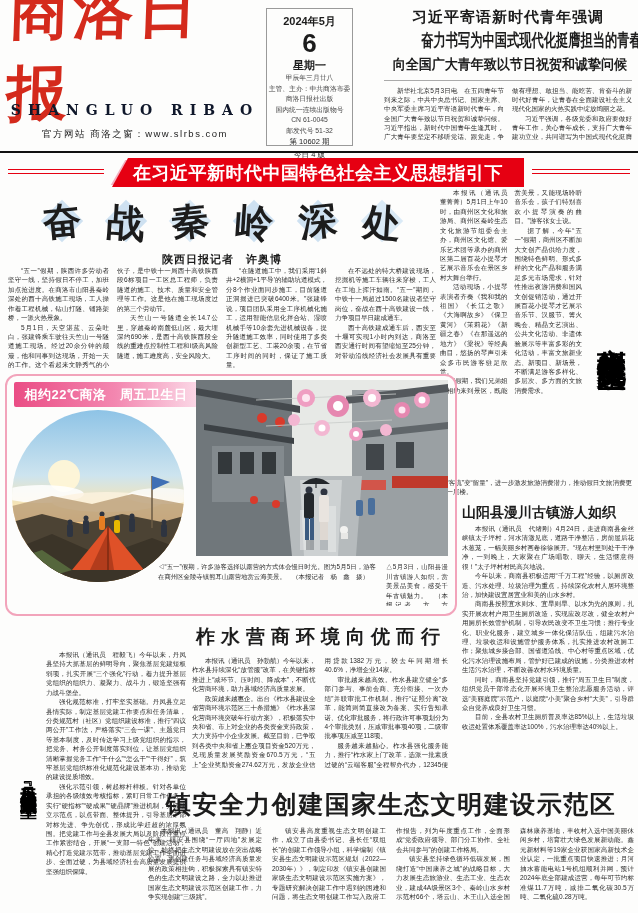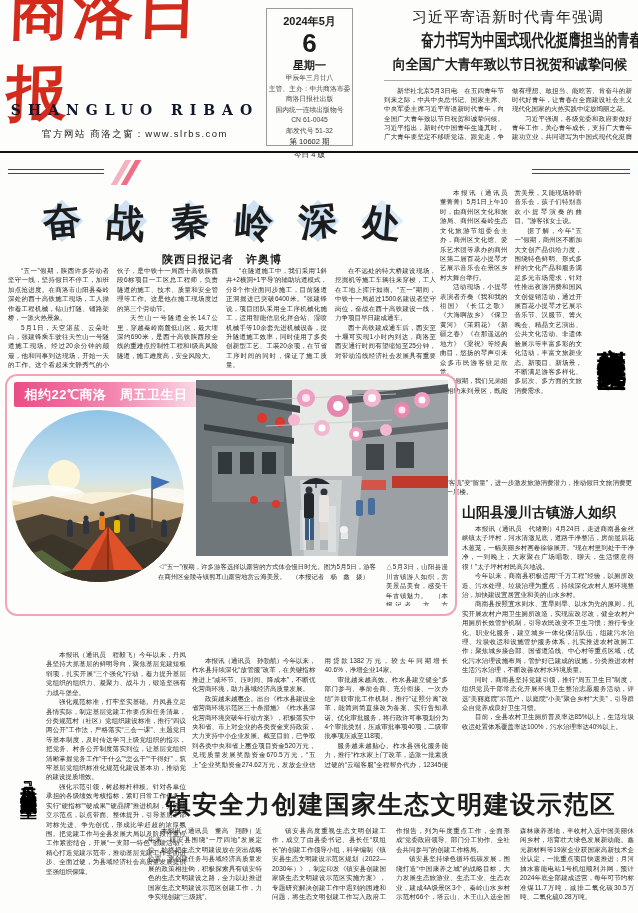--- a/index.html
+++ b/index.html
@@ -14,21 +14,21 @@
     font-size:14px;letter-spacing:7px;font-family:"DejaVu Serif",serif;}
   .mast-site{left:8px;top:128px;width:254px;text-align:center;font-size:9.5px;letter-spacing:1.5px;color:#222;}
   .datebox{left:266px;top:8px;width:87px;height:138px;border:1px solid #9a9a9a;box-sizing:border-box;
     text-align:center;padding-top:4px;line-height:1.5;}
   .db-ym{font-size:11px;font-weight:bold;}
   .db-day{font-size:26px;font-weight:bold;line-height:1.05;}
   .db-week{font-size:11px;font-weight:bold;}
   .db-sm{font-size:6.8px;color:#444;line-height:1.55;}
   .db-md{font-size:7.5px;color:#222;line-height:1.7;}
   
-  .top-kicker{left:384px;top:8px;width:248px;text-align:center;font-size:15px;font-weight:normal;letter-spacing:1px;}
+  .top-kicker{left:384px;top:8px;width:248px;text-align:center;font-size:15px;font-weight:bold;letter-spacing:1px;}
   .top-head{left:384px;top:28px;width:248px;text-align:center;font-weight:900;font-size:17.5px;
     white-space:nowrap;transform:scaleX(0.70);transform-origin:center;letter-spacing:0;}
   .top-sub{left:384px;top:56px;width:248px;text-align:center;font-size:14px;font-weight:bold;
     white-space:nowrap;transform:scaleX(0.93);transform-origin:center;}
   .top-rule{left:384px;top:80px;width:248px;height:0;border-top:1px solid #aaa;}
   .top-body{left:384px;top:86px;width:248px;height:62px;column-count:2;column-gap:8px;
     font-size:6.5px;line-height:1.42;text-align:justify;overflow:hidden;color:#2a2a2a;}
   .txt p{margin:0;text-indent:2em;}
   
   .black-rule{left:0;top:151px;width:638px;height:0;border-top:2px solid #111;}
@@ -115,20 +115,23 @@
   <div class="abs top-rule"></div>
   <div class="abs top-body txt">
       <p>新华社北京5月3日电　在五四青年节到来之际，中共中央总书记、国家主席、中央军委主席习近平寄语新时代青年，向全国广大青年致以节日祝贺和诚挚问候。习近平指出，新时代中国青年生逢其时，广大青年要坚定不移听党话、跟党走，争做有理想、敢担当、能吃苦、肯奋斗的新时代好青年，让青春在全面建设社会主义现代化国家的火热实践中绽放绚丽之花。</p>
       <p>习近平强调，各级党委和政府要做好青年工作，关心青年成长，支持广大青年建功立业，共同谱写为中国式现代化挺膺担当的青春篇章，以实际行动迎接新中国成立75周年。</p>
     </div>
 
   <div class="abs black-rule"></div>
   <div class="abs dline" style="left:8px;top:169px;width:96px;"></div>
   <div class="abs stripe" style="left:118px;background:#f4b1c0;"></div>
   <div class="abs stripe" style="left:128px;background:#ec6e87;"></div>
+  <div class="abs banner">
+    <span>在习近平新时代中国特色社会主义思想指引下</span>
+  </div>
   <div class="abs dline" style="left:532px;top:169px;width:98px;"></div>
 
   <div class="abs lead-head">
     <span class="zi">
         <i class="dia"></i>
         <b>奋</b>
       </span>
     <span class="zi">
         <i class="dia"></i>
         <b>战</b>
@@ -294,20 +297,21 @@
       <p>目前，全县农村卫生厕所普及率达85%以上，生活垃圾收运处置体系覆盖率达100%，污水治理率达40%以上。</p>
     </div>
 
   <div class="abs vhead df-vhead">丹凤『三个强化』锻造坚强战斗堡垒</div>
   <div class="abs df-body txt">
       <p>本报讯（通讯员　程毅飞）今年以来，丹凤县坚持大抓基层的鲜明导向，聚焦基层党建短板弱项，扎实开展“三个强化”行动，着力提升基层党组织的组织力、凝聚力、战斗力，锻造坚强有力战斗堡垒。</p>
       <p>强化规范标准，打牢坚实基础。丹凤县立足县情实际，制定基层党建工作要点和任务清单，分类规范村（社区）党组织建设标准，推行“四议两公开”工作法，严格落实“三会一课”、主题党日等基本制度，及时传达学习上级党组织的指示，把党务、村务公开制度落实到位，让基层党组织清晰掌握党务工作“干什么”“怎么干”“干得好”，筑牢基层党组织标准化规范化建设基本功，推动党的建设提质增效。</p>
       <p>强化示范引领，树起标杆样板。针对各单位承担的各级绩效考核指标，紧盯日常工作任务，实行“硬指标”“硬成果”“硬品牌”推进机制，分级建立示范点，以点带面、整体提升，引导基层干部对标先进、争先创优，形成比学赶超的浓厚氛围。把党建工作与全县发展大局以及阶段性重点工作紧密结合，开展“一支部一特色”创建活动，精心打造党建示范带，推动基层党建工作全面进步、全面过硬，为县域经济社会高质量发展提供坚强组织保障。</p>
     </div>
 
+  <div class="abs zs-head">柞水营商环境向优而行</div>
   <div class="abs zs-body txt">
       <p>本报讯（通讯员　孙勃航）今年以来，柞水县持续深化“放管服”改革，在关键指标推进上“减环节、压时间、降成本”，不断优化营商环境，助力县域经济高质量发展。</p>
       <p>政策越来越惠企。出台《柞水县建设全省营商环境示范区三十条措施》《柞水县深化营商环境突破年行动方案》，积极落实中央和省、市上对企业的各类资金支持政策，大力支持中小企业发展。截至目前，已争取到各类中央和省上惠企项目资金520万元，兑现质量发展奖励资金670.5万元，“五上”企业奖励资金274.62万元，发放企业信用贷款1382万元，较去年同期增长40.6%，净增企业14家。</p>
       <p>审批越来越高效。柞水县建立健全“多部门参与、事前会商、充分衔接、一次办结”并联审批工作机制，推行“证照分离”改革，能简则简直接改为备案、实行告知承诺、优化审批服务，将行政许可事项划分为4个审批类别，压减审批事项40项，二级审批事项压减至118项。</p>
       <p>服务越来越贴心。柞水县强化服务能力，推行“柞水家上门”改革，选派一批素质过硬的“云端客服”全程帮办代办，12345便民热线工单办结率100%，满意率达到95%以上。</p>
     </div>
 
   <div class="abs za-head">镇安全力创建国家生态文明建设示范区</div>
   <div class="abs za-body txt">
       <p>本报讯（通讯员　董高　翔静）近年来，镇安县围绕“一厅四地”发展定位，始终把生态文明建设放在突出战略位置，将创建任务与县域经济高质量发展的政策相挂钩，积极探索具有镇安特色的生态文明建设之路，全力以赴推进国家生态文明建设示范区创建工作，力争实现创建“三级跳”。</p>

